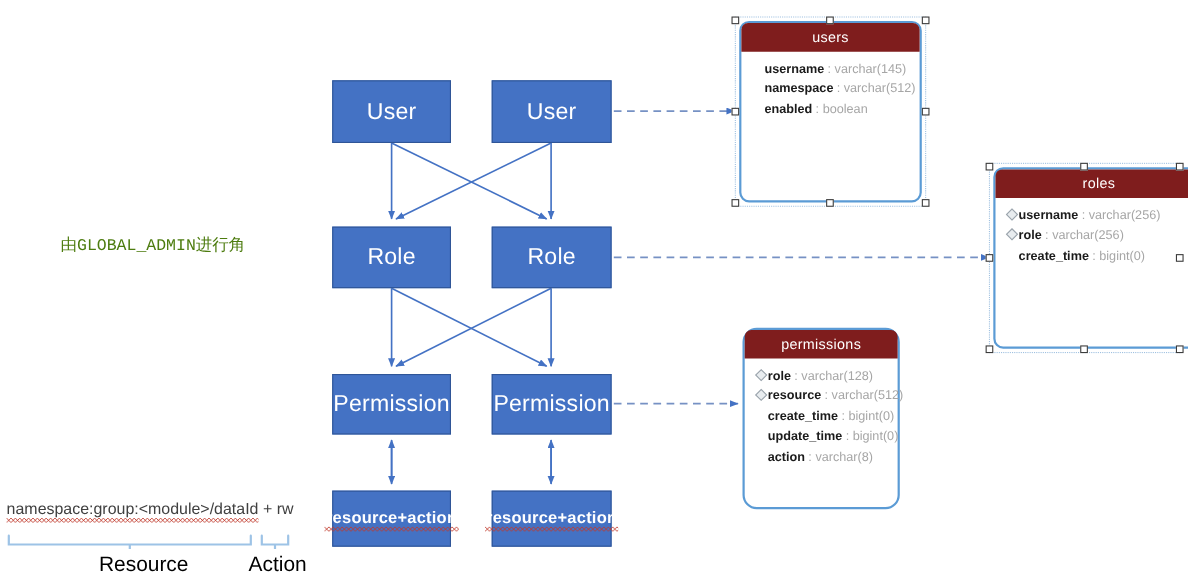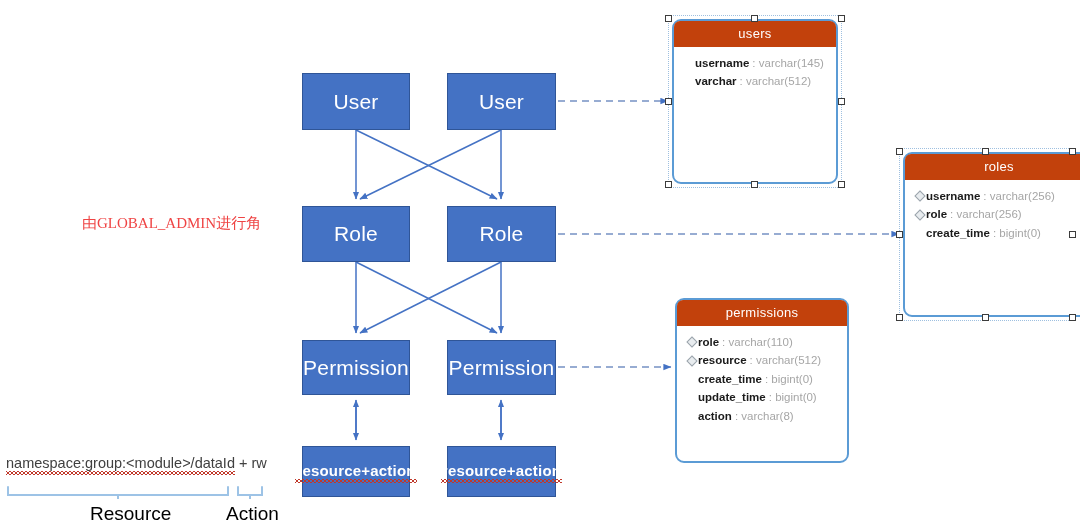--- a/index.html
+++ b/index.html
@@ -69,34 +69,34 @@
   
   .dbtable {
     position: absolute;
     box-sizing: border-box;
     background: #ffffff;
     border: 2px solid #5b9bd5;
     border-radius: 9px;
     overflow: visible;
   }
   .dbtable .thead {
-    background: #c2410c;
+    background: #7f1d1d;
     color: #ffffff;
     font-size: 13px;
     text-align: center;
     padding: 5px 0 6px 0;
     border-radius: 6px 6px 0 0;
     letter-spacing: 0.3px;
   }
   .dbtable .tbody {
     padding: 7px 0 0 0;
   }
   .dbtable .frow {
     display: flex;
-    align-items: flex-end;
+    align-items: flex-start;
     font-size: 11.5px;
     line-height: 1.0;
     padding: 3.5px 0 3.5px 8px;
     white-space: nowrap;
   }
   .dbtable .key {
     width: 13px;
     min-width: 13px;
     display: inline-block;
     text-align: center;
@@ -133,24 +133,23 @@
     position: absolute;
     border: 1px dotted #9fc0e0;
     box-sizing: border-box;
     pointer-events: none;
   }
 
   
   .note-cn {
     position: absolute;
     font-size: 15px;
-    color: #ef4444;
+    color: #4d7c0f;
     line-height: 1.55;
-    font-family: Liberation Serif, serif;
-    margin-left: 27px;
+    font-family: Liberation Mono, monospace;
   }
   .perm-expr {
     position: absolute;
     font-size: 14.5px;
     color: #404040;
     white-space: nowrap;
   }
   .perm-expr .squig {
     position: relative;
   }
@@ -256,22 +255,27 @@
   <div class="dbtable" style="left:672px; top:19px; width:166px; height:165px;">
     <div class="thead">users</div>
     <div class="tbody">
       <div class="frow">
         <span class="key"></span>
         <span class="fname">username</span>
         <span class="ftype">:&nbsp;<span>varchar(145)</span></span>
       </div>
       <div class="frow">
         <span class="key"></span>
-        <span class="fname">varchar</span>
+        <span class="fname">namespace</span>
         <span class="ftype">:&nbsp;<span>varchar(512)</span></span>
+      </div>
+      <div class="frow">
+        <span class="key"></span>
+        <span class="fname">enabled</span>
+        <span class="ftype">:&nbsp;<span>boolean</span></span>
       </div>
     </div>
   </div>
   <div class="handle" style="left:665px; top:15px;"></div>
   <div class="handle" style="left:751px; top:15px;"></div>
   <div class="handle" style="left:838px; top:15px;"></div>
   <div class="handle" style="left:665px; top:98px;"></div>
   <div class="handle" style="left:838px; top:98px;"></div>
   <div class="handle" style="left:665px; top:181px;"></div>
   <div class="handle" style="left:751px; top:181px;"></div>
@@ -300,27 +304,27 @@
   </div>
   <div class="handle" style="left:896px; top:148px;"></div>
   <div class="handle" style="left:982px; top:148px;"></div>
   <div class="handle" style="left:1069px; top:148px;"></div>
   <div class="handle" style="left:896px; top:231px;"></div>
   <div class="handle" style="left:1069px; top:231px;"></div>
   <div class="handle" style="left:896px; top:314px;"></div>
   <div class="handle" style="left:982px; top:314px;"></div>
   <div class="handle" style="left:1069px; top:314px;"></div>
 
-  <div class="dbtable" style="left:675px; top:298px; width:174px; height:165px;">
+  <div class="dbtable" style="left:675px; top:298px; width:143px; height:165px;border-radius:13px;">
     <div class="thead">permissions</div>
     <div class="tbody">
       <div class="frow">
         <span class="key"><span class="diamond"></span></span>
         <span class="fname">role</span>
-        <span class="ftype">:&nbsp;<span>varchar(110)</span></span>
+        <span class="ftype">:&nbsp;<span>varchar(128)</span></span>
       </div>
       <div class="frow">
         <span class="key"><span class="diamond"></span></span>
         <span class="fname">resource</span>
         <span class="ftype">:&nbsp;<span>varchar(512)</span></span>
       </div>
       <div class="frow">
         <span class="key"></span>
         <span class="fname">create_time</span>
         <span class="ftype">:&nbsp;<span>bigint(0)</span></span>

